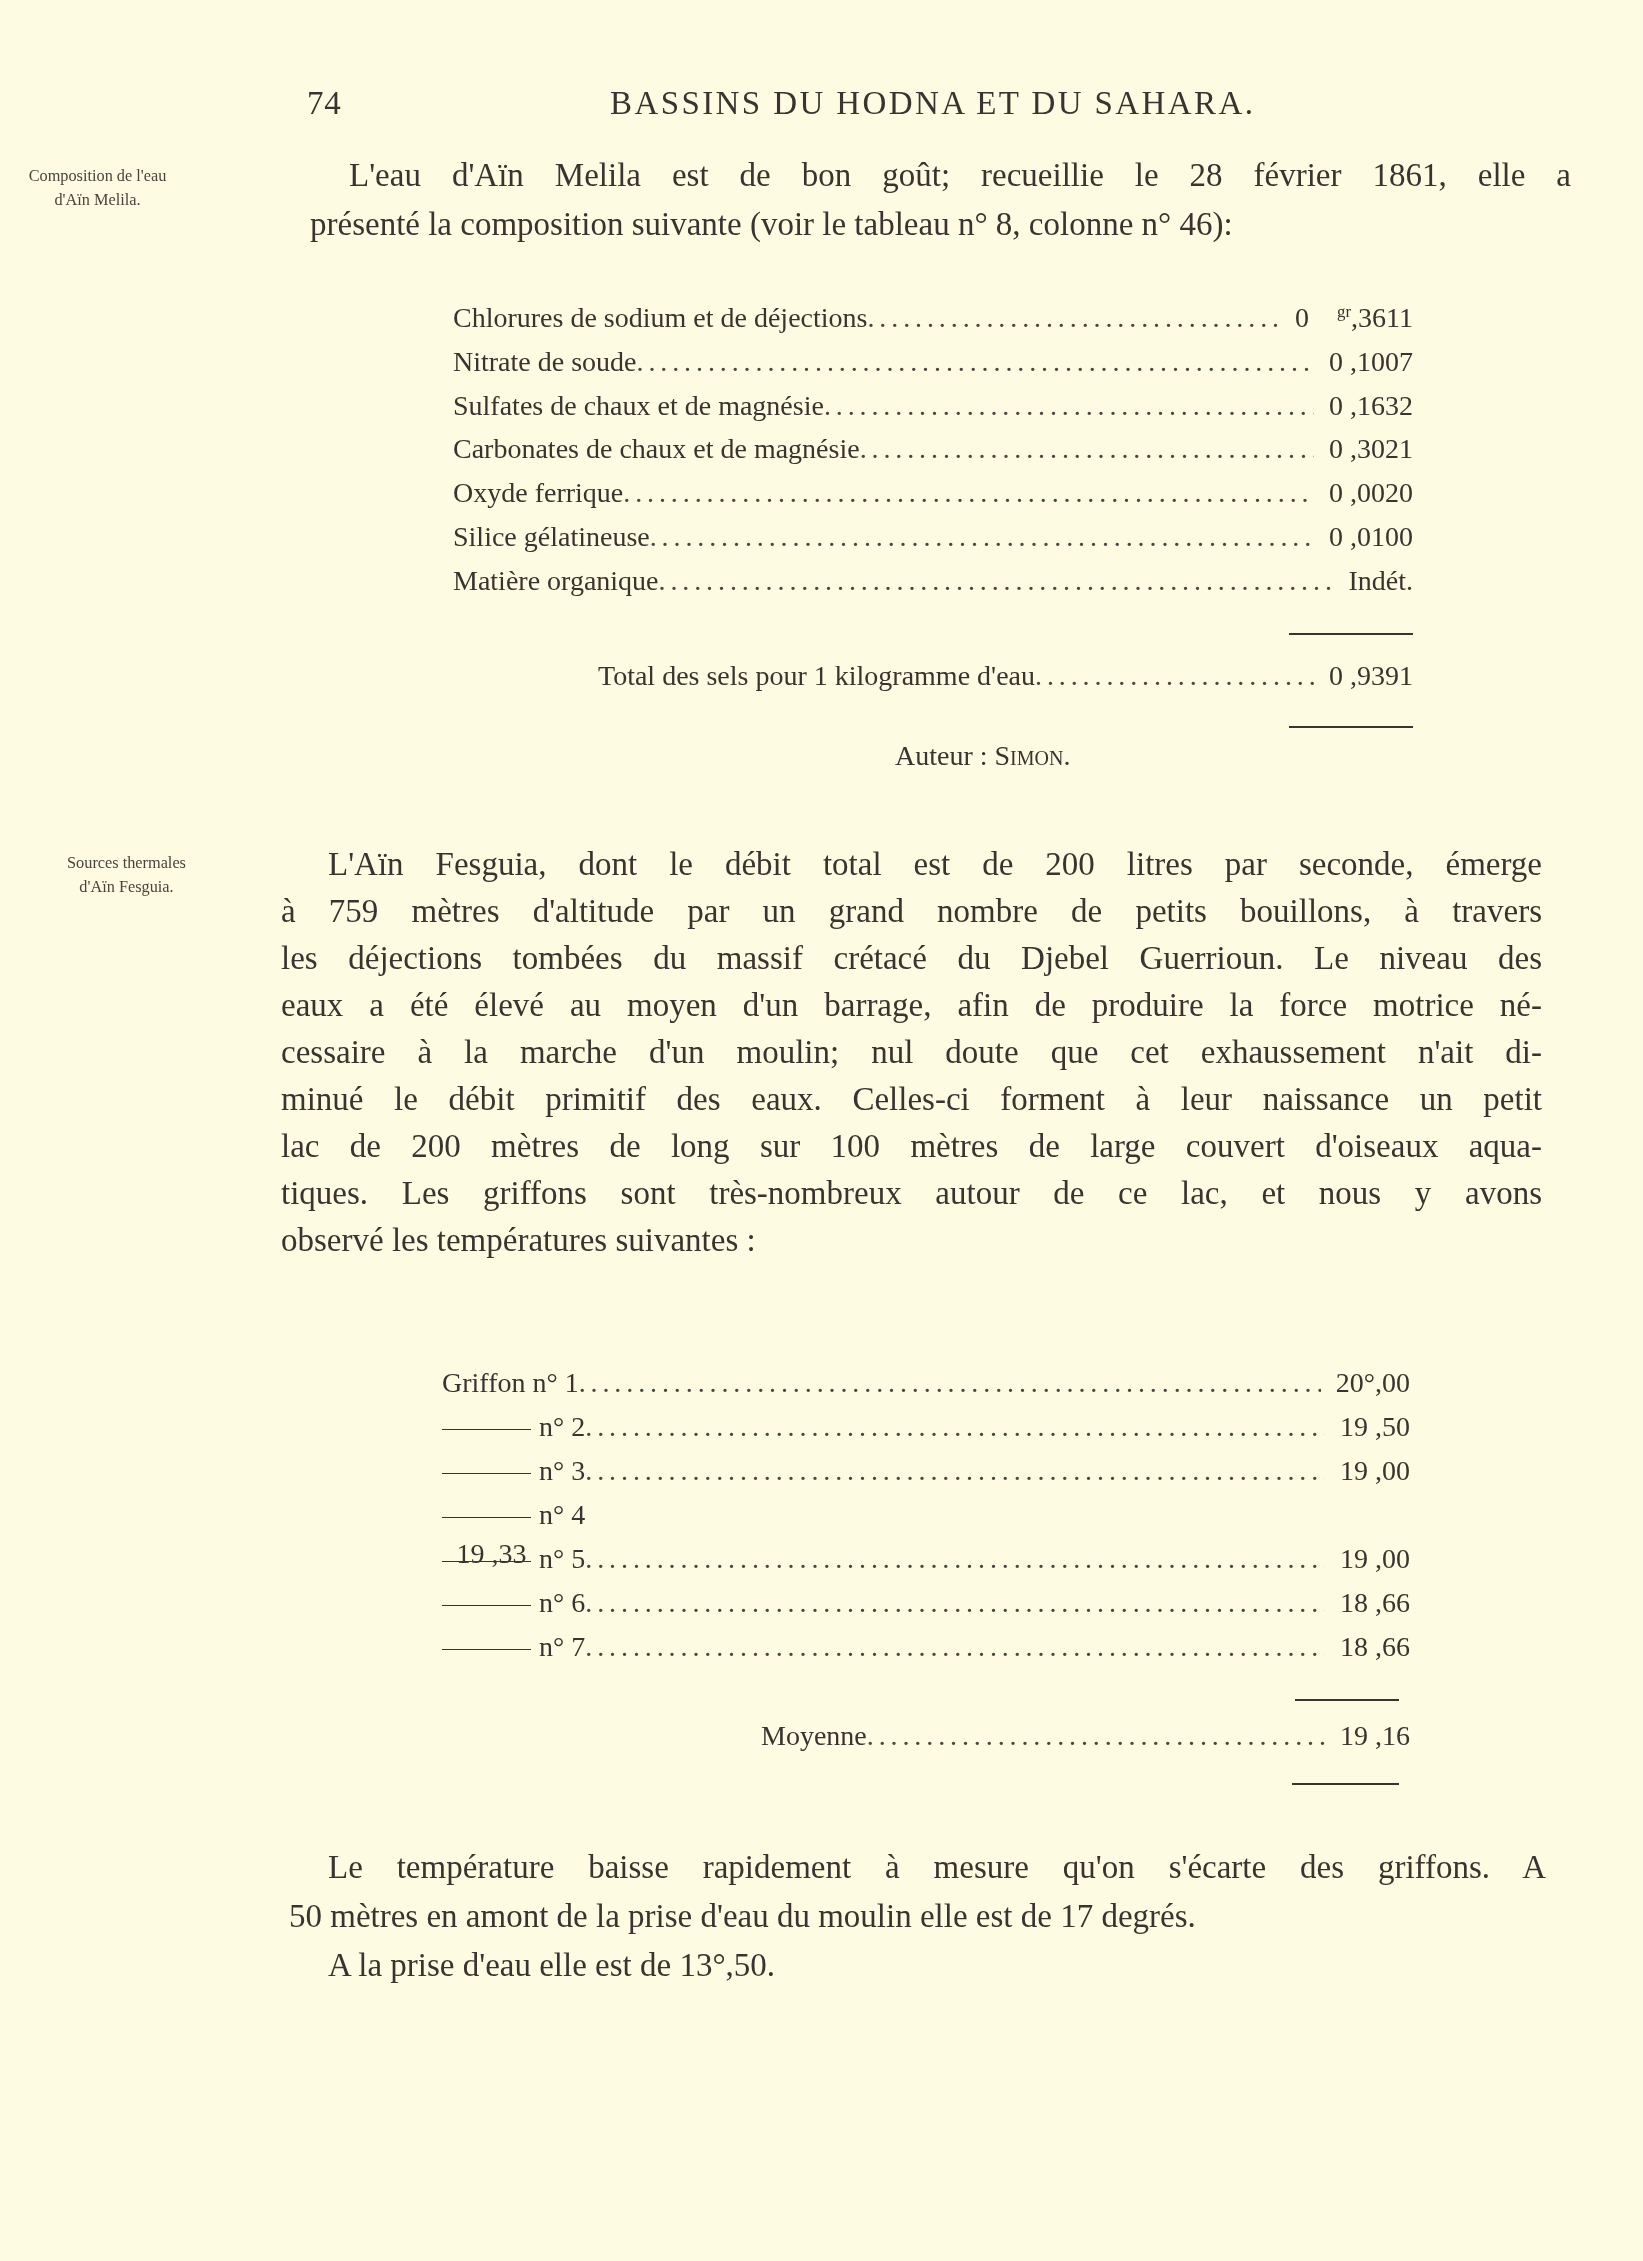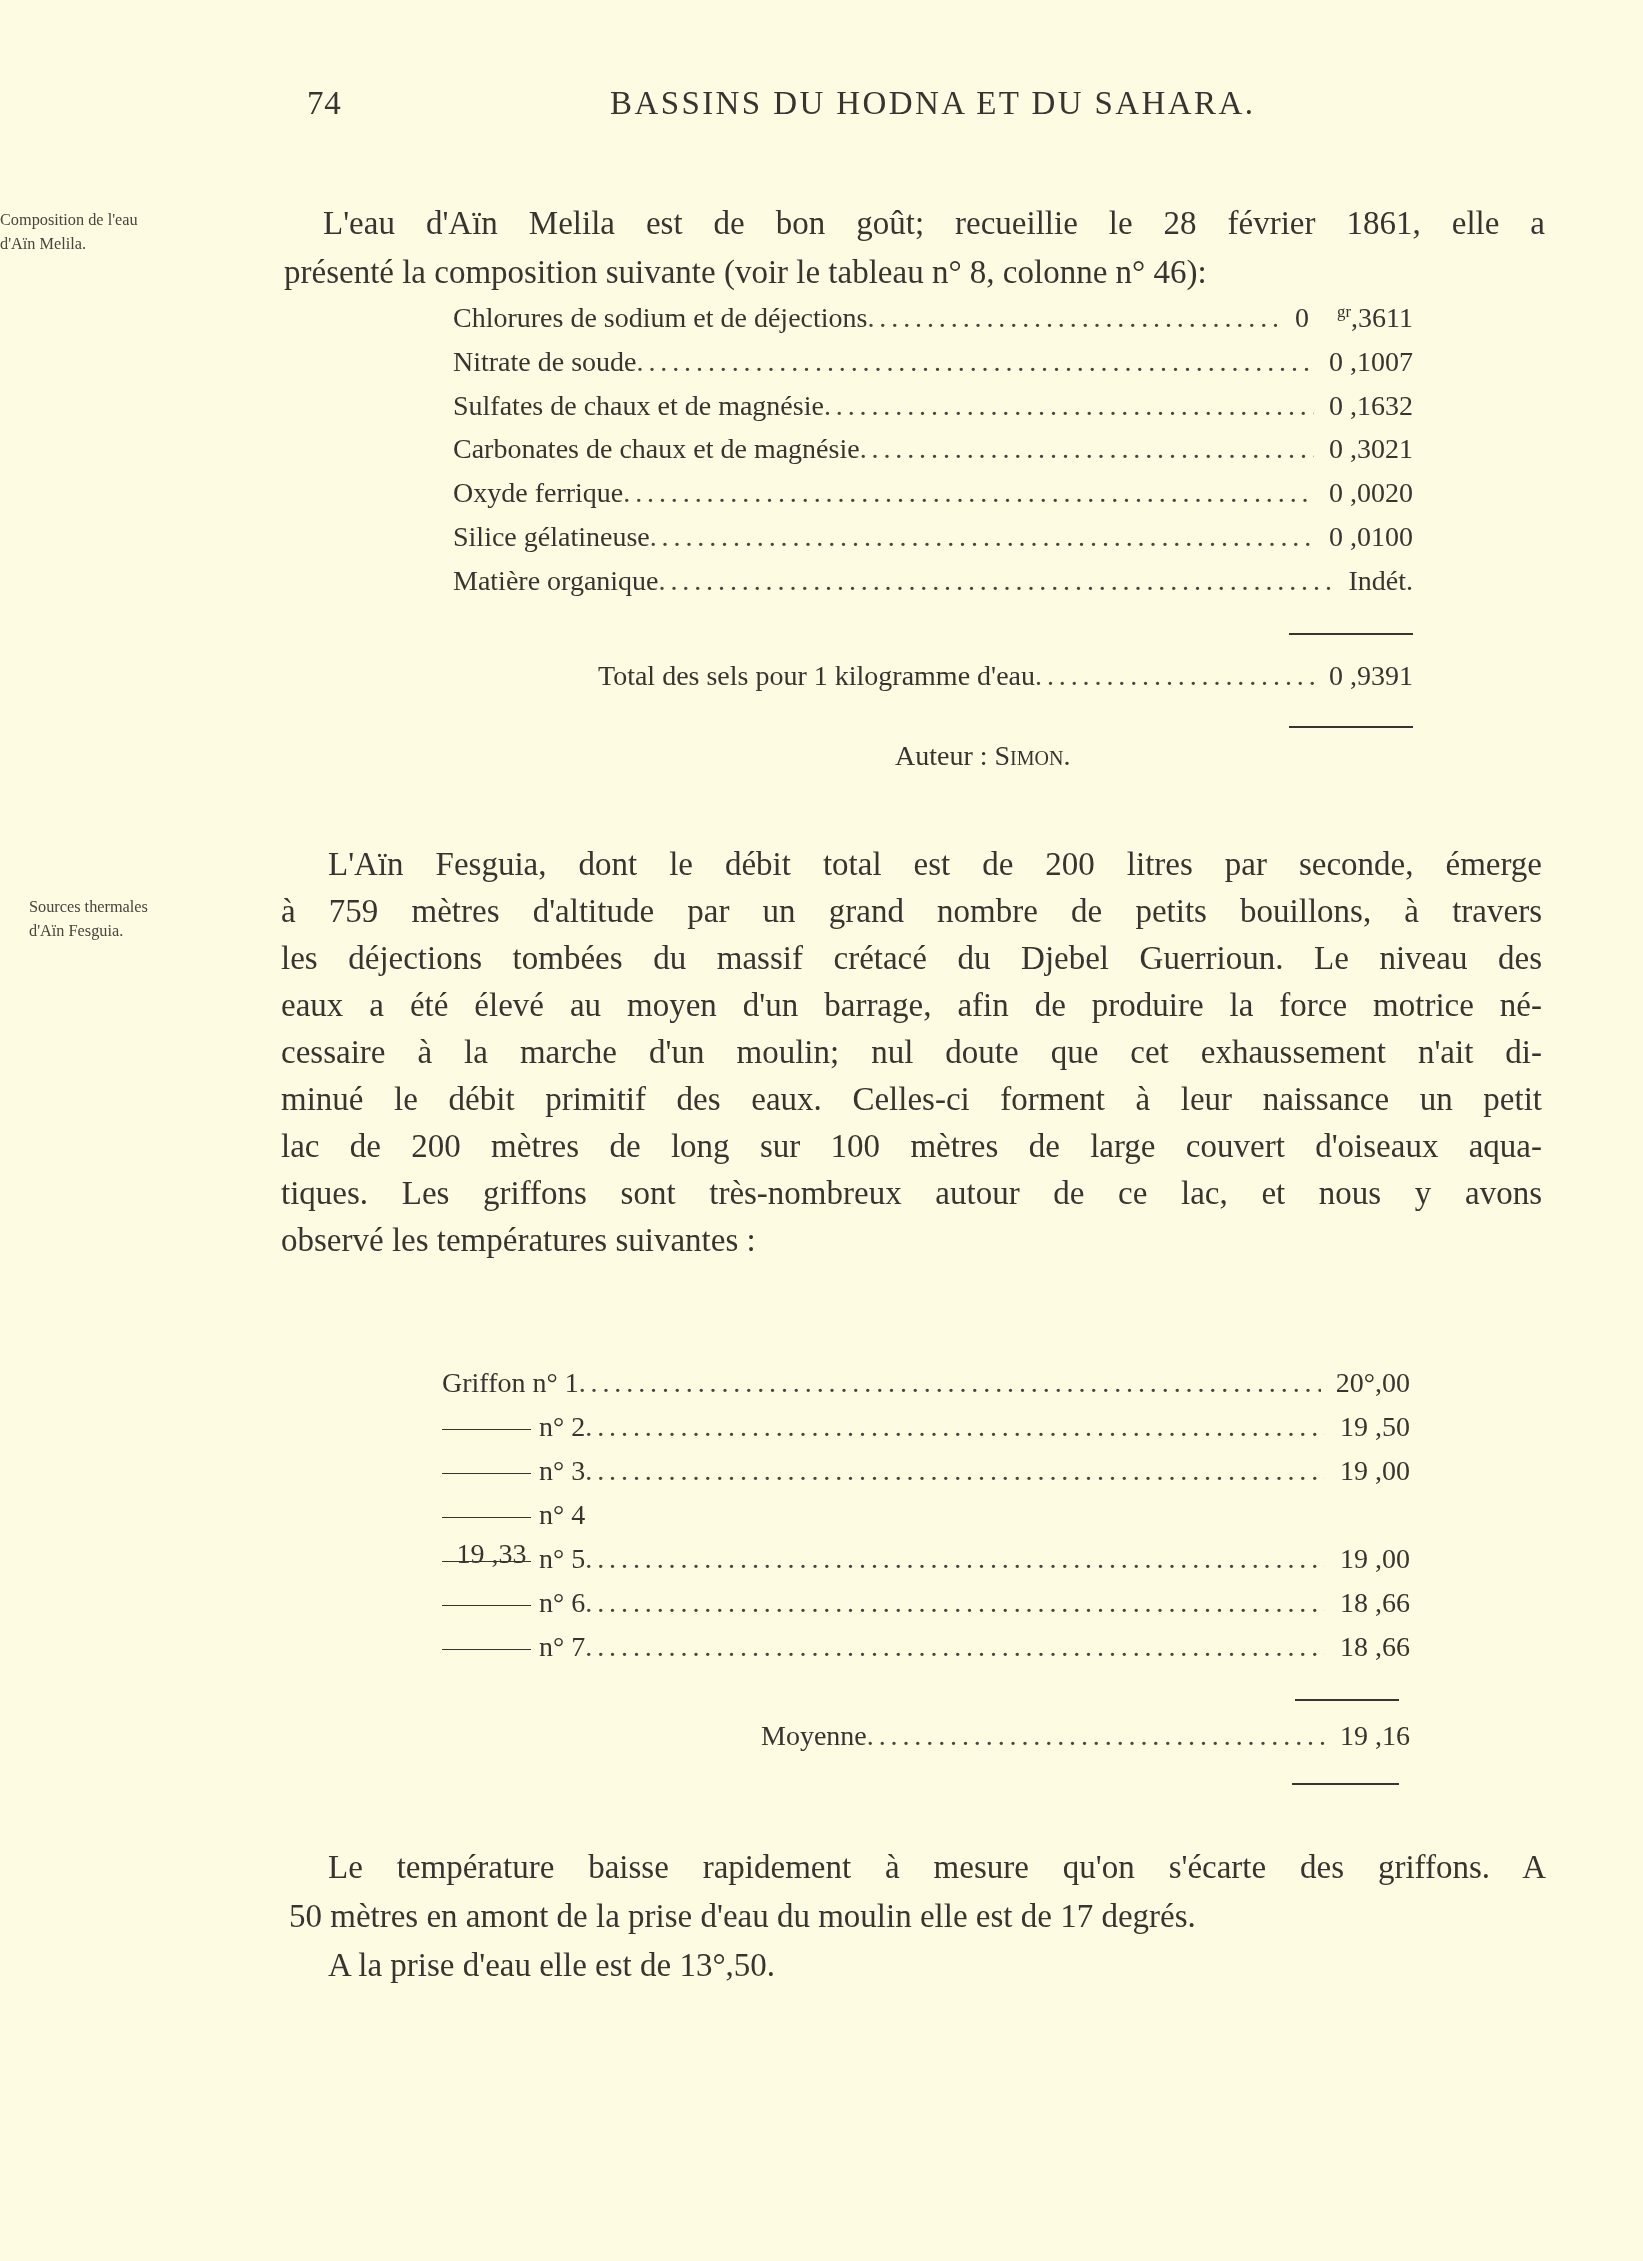--- a/index.html
+++ b/index.html
@@ -7,21 +7,21 @@
       width: 1643px; height: 2261px;
       background: #fdfbe2;
       color: #3a3430;
       font-family: "Liberation Serif", "DejaVu Serif", serif;
       position: relative;
       overflow: hidden;
     }
     .abs { position: absolute; }
     .header-num { left: 307px; top: 85px; font-size: 33px; letter-spacing: 0.8px; }
     .header-title { left: 610px; top: 85px; font-size: 33px; letter-spacing: 2.4px; }
-    .margin-note { font-size: 16.3px; width: 195px; line-height: 24.4px; color: #4a433e; margin-top: 44px; }
+    .margin-note { font-size: 16.3px; text-align: center; width: 195px; line-height: 24.4px; color: #4a433e; }
     .para { font-size: 33px; line-height: 49px; width: 1261px; text-align: justify; }
     .para .line { display: block; white-space: nowrap; text-align: justify; text-align-last: justify; }
     .para .line.last { text-align-last: left; }
     .table-row { position: absolute; font-size: 28px; height: 39px; line-height: 39px; display: flex; }
     .table-row .label { white-space: nowrap; }
     .table-row .dots { flex: 1; overflow: hidden; white-space: nowrap; letter-spacing: 4.9px; color: #4a433e; }
     .table-row .dots::before { content: "..........................................................................................................................................."; }
     .table-row .val { white-space: nowrap; text-align: left; padding-left: 14.6px; }
     .rule { position: absolute; height: 2.4px; background: #3a3430; }
     .dash { display: inline-block; width: 89px; height: 1.6px; background: #3a3430; vertical-align: middle; margin-right: 8.1px; }
@@ -32,21 +32,21 @@
 <body>
 
 <div class="abs header-num">74</div>
 <div class="abs header-title">BASSINS DU HODNA ET DU SAHARA.</div>
 
 <div class="abs margin-note" style="left:0px; top:164px;">
   <div>Composition de l'eau</div>
   <div>d'Aïn Melila.</div>
 </div>
 
-<div class="abs para" style="left:284px; top:151px;margin-top:48px;">
+<div class="abs para" style="left:310px; top:151px;">
   <span class="line" style="padding-left:39px;">L'eau d'Aïn Melila est de bon goût; recueillie le 28 février 1861, elle a</span>
   <span class="line last">présenté la composition suivante (voir le tableau n° 8, colonne n° 46):</span>
 </div>
 
 <div>
   <div class="table-row" style="left:453px; top:298px; width:960px;">
     <span class="label">Chlorures de sodium et de déjections</span>
     <span class="dots"></span>
     <span class="val"><span>0</span><sup>gr</sup><span>,3611</span></span>
   </div>

